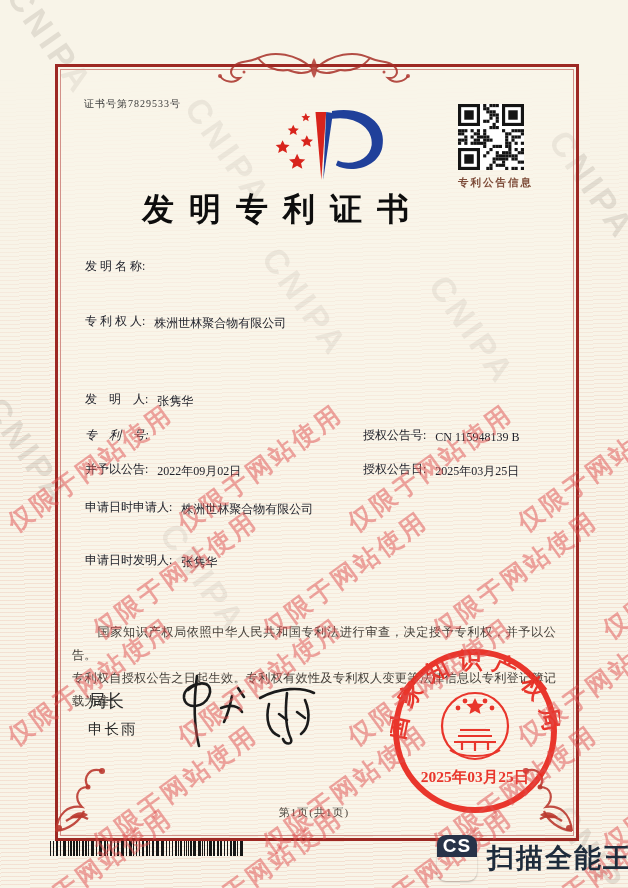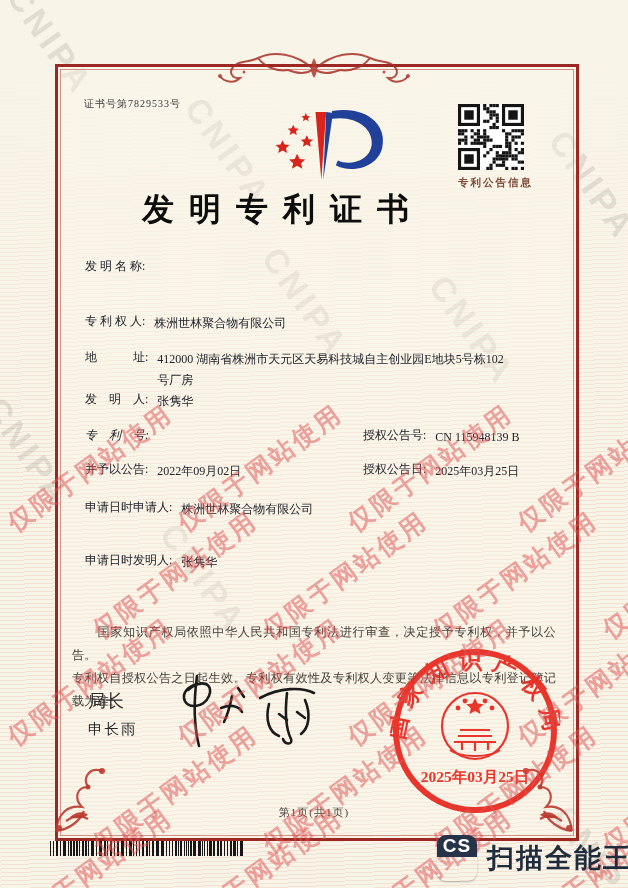--- a/index.html
+++ b/index.html
@@ -303,24 +303,20 @@
 
   <div class="title">发明专利证书</div>
 
   <div class="row r-name">
     <span class="lbl">发 明 名 称:</span>
   </div>
   <div class="row r-patentee">
     <span class="lbl">专 利 权 人:</span>
     <span class="val">株洲世林聚合物有限公司</span>
   </div>
-  <div class="row r-address">
-    <span class="lbl">地　　　址:</span>
-    <span class="val">412000 湖南省株洲市天元区天易科技城自主创业园E地块5号栋102号厂房</span>
-  </div>
   <div class="row r-inventor">
     <span class="lbl">发　明　人:</span>
     <span class="val">张隽华</span>
   </div>
   <div class="row r-patnum">
     <span class="lbl">专　利　号:</span>
   </div>
   <div class="row r-grantnum">
     <span class="lbl">授权公告号:</span>
     <span class="val">CN 115948139 B</span>

